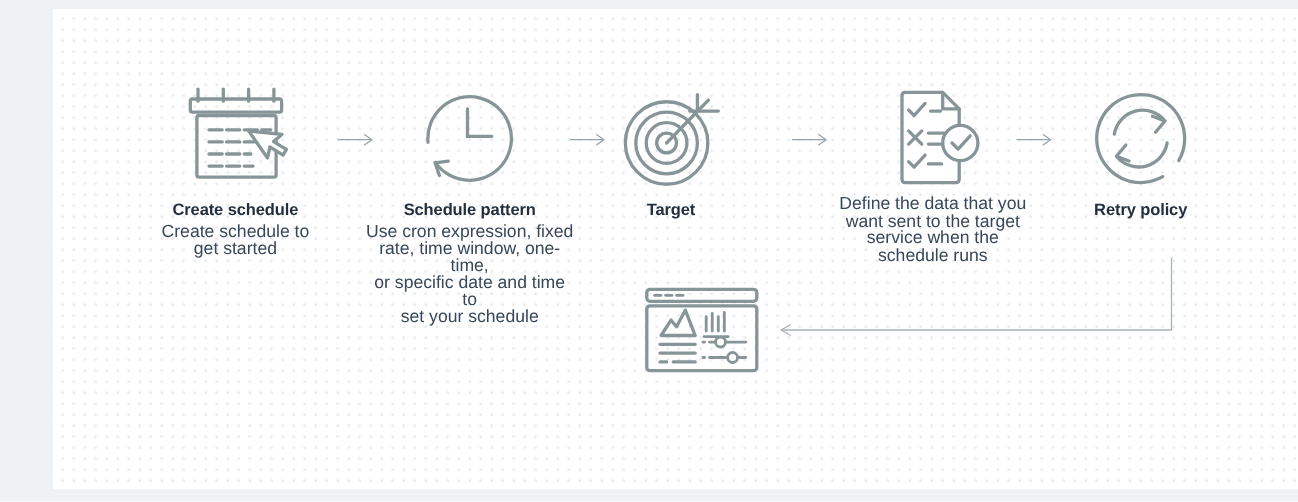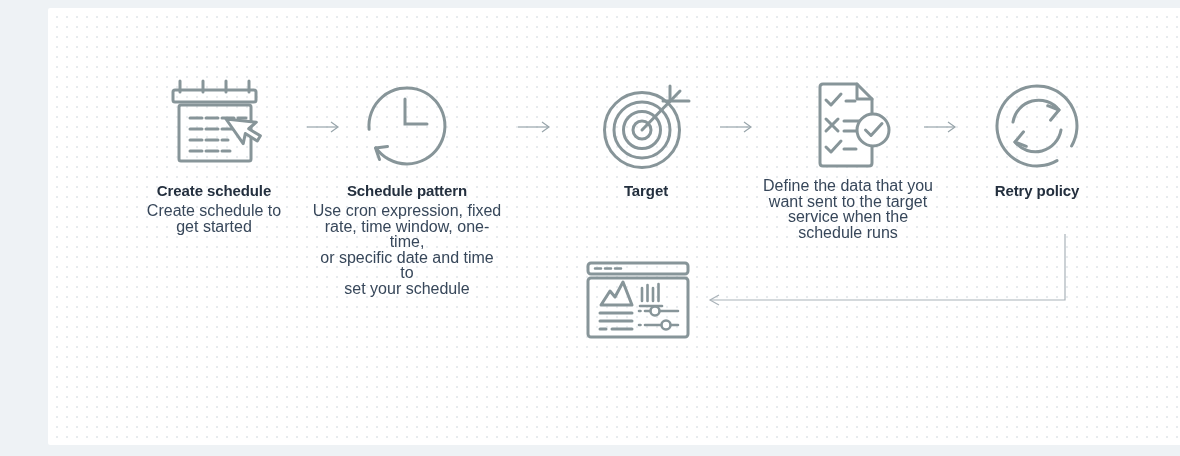--- a/index.html
+++ b/index.html
@@ -53,36 +53,36 @@
           <g transform="translate(60,41) rotate(-35)">
             <path d="M0 0 L0 30 L7.5 23 L13 36 L18.5 33.5 L13 21 L23 20 Z" fill="#ffffff" stroke-linejoin="round"></path>
           </g>
         </svg>
       </div>
       <div class="step-title">Create schedule</div>
       <div class="step-desc">Create schedule to
 get started</div>
     </div>
 
-    <div class="step" style="left:264px; top:70px; width:190px;">
+    <div class="step" style="left:284px; top:70px; width:190px;">
       <div class="icon-wrap">
         <svg width="96" height="96" viewBox="0 0 96 96" fill="none" stroke="#879599" stroke-width="3" stroke-linecap="round">
           <path d="M10.1 51.3 A38 38 0 1 1 16.9 69.8"></path>
           <path d="M28.5 68.5 L16.5 70 L20.5 81.5" stroke-linejoin="round"></path>
           <path d="M46 21 V46 H68"></path>
         </svg>
       </div>
       <div class="step-title">Schedule pattern</div>
       <div class="step-desc">Use cron expression, fixed
 rate, time window, one-time,
 or specific date and time to
 set your schedule</div>
     </div>
 
-    <div class="step" style="left:508px; top:70px; width:180px;">
+    <div class="step" style="left:472px; top:70px; width:180px;">
       <div class="icon-wrap">
         <svg width="96" height="96" viewBox="0 0 96 96" fill="none" stroke="#879599" stroke-width="3" stroke-linecap="round">
           <circle cx="44" cy="52" r="37.5"></circle>
           <circle cx="44" cy="52" r="28"></circle>
           <circle cx="44" cy="52" r="18.5"></circle>
           <circle cx="44" cy="52" r="9"></circle>
           <path d="M44 52 L82 13"></path>
           <path d="M72 8 V23"></path>
           <path d="M65 23 H91"></path>
         </svg>

